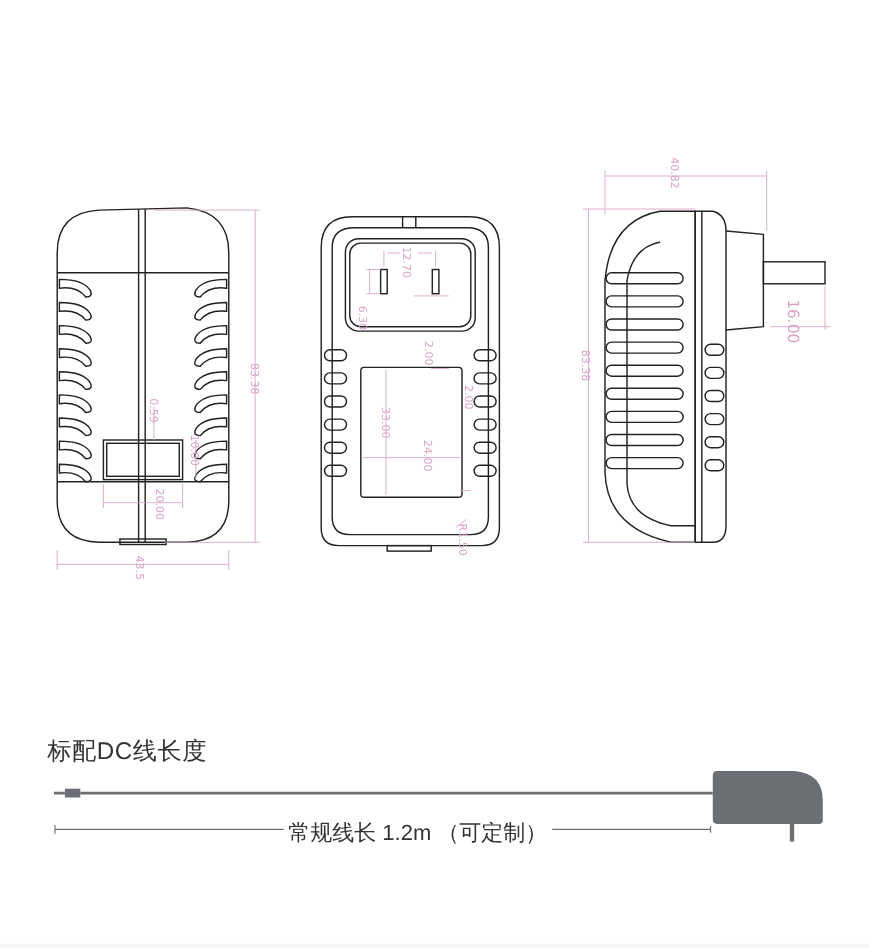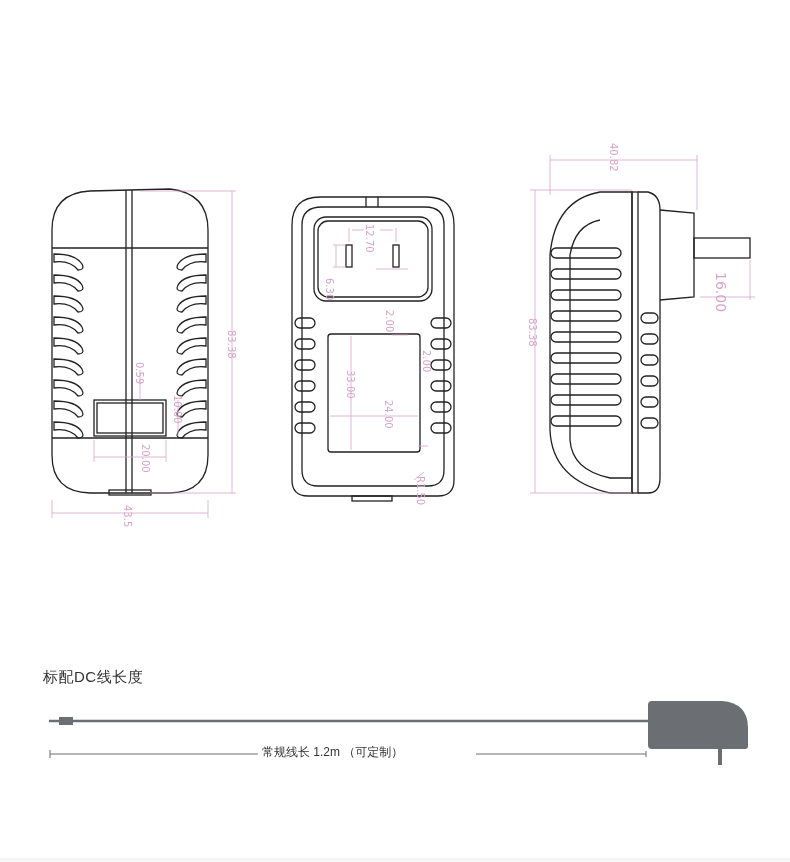--- a/index.html
+++ b/index.html
@@ -1,21 +1,21 @@
 <!DOCTYPE html>
 <html><head>
 <meta charset="utf-8">
 <style>
   html, body { margin: 0; padding: 0; }
   body { width: 790px; height: 862px; background: #ffffff; position: relative; overflow: hidden; font-family: "Liberation Sans", "DejaVu Sans", sans-serif; }
   .drawing { position: absolute; left: 0; top: 0; width: 790px; height: 620px; }
   .dim { font-family: "DejaVu Sans", sans-serif; font-size: 10px; fill: #d9a3c9; }
-  .section-title { position: absolute; left: 43px; top: 668px; font-size: 15px; color: #333333; letter-spacing: 0.5px; }
+  .section-title { position: absolute; left: 43px; top: 668px; font-size: 22px; color: #333333; letter-spacing: 0.5px; }
   .cable { position: absolute; left: 0; top: 690px; width: 790px; height: 80px; }
-  .cable-label { position: absolute; left: 258px; top: 744px; font-size: 12px; color: #333333; background: #fff; padding: 0 4px; }
+  .cable-label { position: absolute; left: 258px; top: 744px; font-size: 20px; color: #333333; background: #fff; padding: 0 4px; }
   .footer-band { position: absolute; left: 0; top: 858px; width: 790px; height: 4px; background: #f5f5f5; }
 </style>
 </head>
 <body>
 
 <svg class="drawing" viewBox="0 0 790 620" xmlns="http://www.w3.org/2000/svg">
 
   <g fill="none" stroke="#222" stroke-width="1.3">
     <path d="M52 230 Q52 193 90 191 L170 189 Q208 193 208 230 L208 455 Q208 492 170 493 L90 493 Q52 492 52 455 Z"></path>
     <line x1="52" y1="248" x2="208" y2="248"></line>

